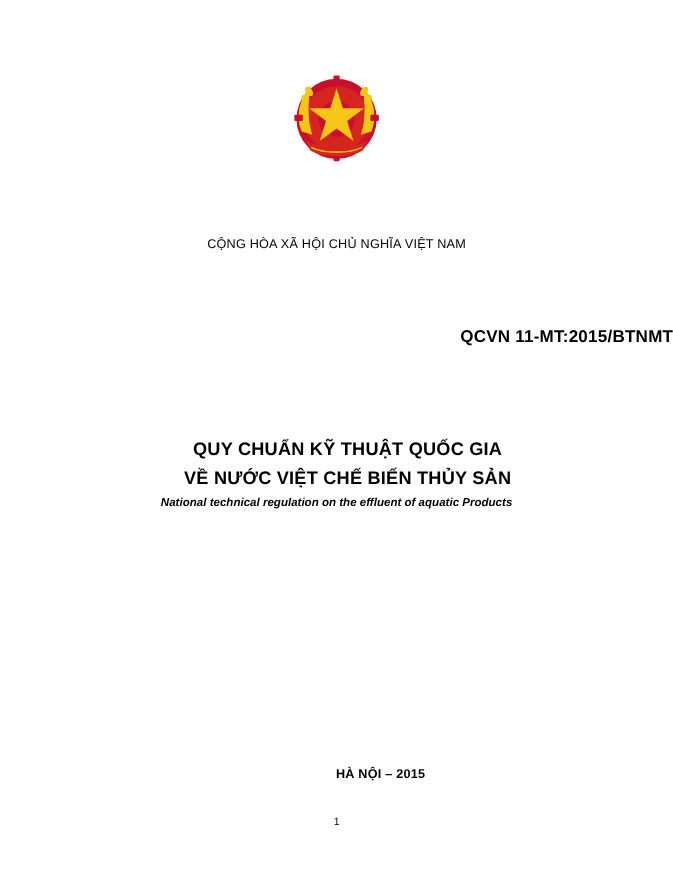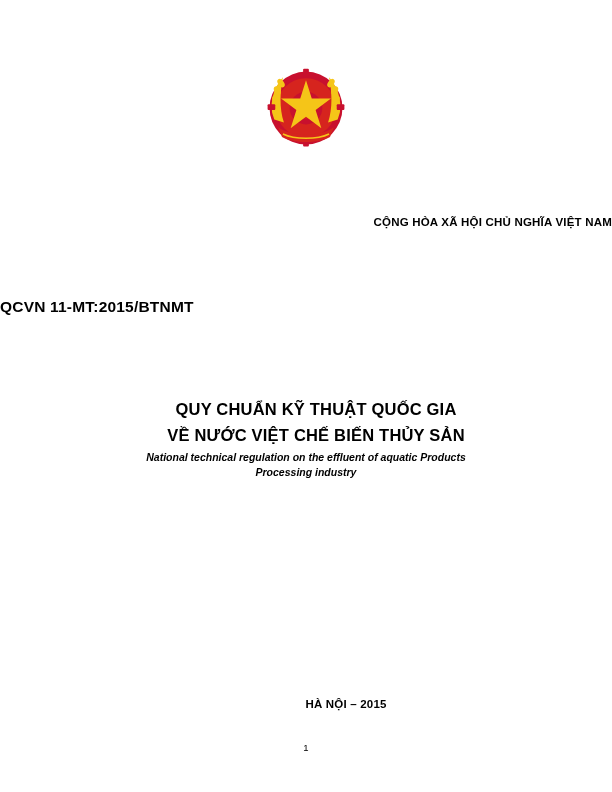--- a/index.html
+++ b/index.html
@@ -34,31 +34,31 @@
     height: 96px;
     display: block;
   }
 
   
   .nation-line {
     position: absolute;
     top: 216px;
     left: 0;
     width: 612px;
-    text-align: right;
+    text-align: center;
     font-size: 11.5px;
-    font-weight: bold;
+    font-weight: normal;
     letter-spacing: 0.2px;
   }
   .code-line {
     position: absolute;
     top: 298px;
     left: 0;
     width: 612px;
-    text-align: left;
+    text-align: right;
     font-size: 15.5px;
     font-weight: bold;
     letter-spacing: 0.2px;
   }
   .title-block {
     position: absolute;
     top: 396px;
     left: 0;
     width: 612px;
     text-align: center;
@@ -153,20 +153,19 @@
 
   <div class="code-line">QCVN 11-MT:2015/BTNMT</div>
 
   <div class="title-block">
     <div class="title-line">QUY CHUẨN KỸ THUẬT QUỐC GIA</div>
     <div class="title-line">VỀ NƯỚC VIỆT CHẾ BIẾN THỦY SẢN</div>
   </div>
 
   <div class="subtitle-block">
     <div class="subtitle-line">National technical regulation on the effluent of aquatic Products</div>
-    <div class="subtitle-line">Processing industry</div>
   </div>
 
   <div class="place-year">HÀ NỘI – 2015</div>
 
   <div class="page-number">1</div>
 
 </div>
 
 </body></html>

